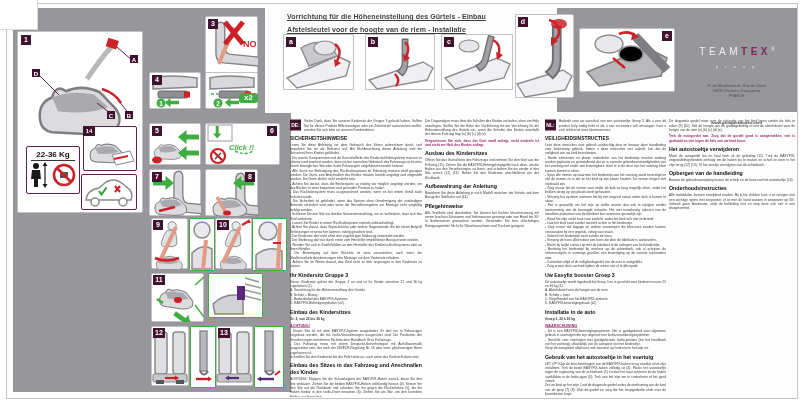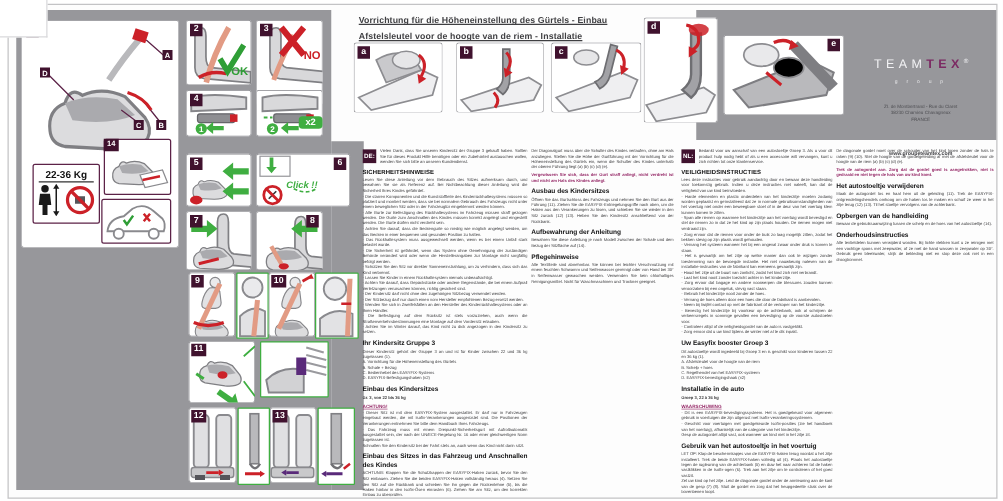--- a/index.html
+++ b/index.html
@@ -79,21 +79,21 @@
       </g>
   </defs>
 </svg>
 
 <div class="sheet">
 
   <div class="ab gray" style="left:6px;top:4px;width:252px;height:384px"></div>
   <div class="ab gray" style="left:258px;top:109px;width:26px;height:279px"></div>
   <div class="ab gray" style="left:550px;top:4px;width:240px;height:104px"></div>
 
-  <div class="pbox" style="left:10px;top:12px;width:126px;height:182px">
+  <div class="pbox" style="left:10px;top:27px;width:126px;height:182px">
     <div class="numlab" style="left:4px;top:4px">1</div>
     <svg class="ill" width="126" height="182" viewBox="0 0 126 182">
       <path d="M70 48 Q82 30 94 16" stroke="#b9b9bc" stroke-width="5" fill="none"></path>
       <rect x="90" y="8" width="11" height="9" fill="#cc2128" transform="rotate(18 95 12)"></rect>
       <use href="#g-booster" transform="translate(13 34) scale(1.0,1.05)"></use>
       <path d="M117 31 L100 16 M22 44 L42 64 M96 84 L80 72 M113 84 L97 64" stroke="#5c2247" stroke-width="1"></path>
       <rect x="113" y="24" width="8" height="8" fill="#40122e"></rect>
         <text x="117" y="30.5" text-anchor="middle" font-size="6" font-weight="bold" fill="#fff">A</text>
       <rect x="15" y="38" width="8" height="8" fill="#40122e"></rect>
         <text x="19" y="44.5" text-anchor="middle" font-size="6" font-weight="bold" fill="#fff">D</text>
@@ -131,30 +131,20 @@
       <svg width="54" height="34" viewBox="0 0 54 34">
         <path d="M4 25 Q5 15 17 13 L24 7 Q33 2 41 9 L48 15 Q51 19 49 25 Z" fill="#fff" stroke="#8a8a8e" stroke-width="1.5"></path>
         <circle cx="13" cy="27" r="4" fill="#fff" stroke="#8a8a8e" stroke-width="1.5"></circle>
         <circle cx="41" cy="27" r="4" fill="#fff" stroke="#8a8a8e" stroke-width="1.5"></circle>
         <path d="M17 16 l2.5 3.5 l5 -7" stroke="#2f9e36" stroke-width="2" fill="none"></path>
         <path d="M33 11 l5 6 M38 11 l-5 6" stroke="#cc2128" stroke-width="2"></path>
       </svg>
     </div>
   </div>
 
-  <div class="pbox" style="left:142px;top:12px;width:52px;height:52px">
-    <div class="numlab" style="left:3px;top:3px">2</div>
-    <svg class="ill" width="52" height="52" viewBox="0 0 52 52">
-      <use href="#g-bench" transform="translate(2 4) scale(0.55)"></use>
-      <path d="M16 50 C20 34 26 20 34 6" stroke="#e29b84" stroke-width="4.5" fill="none"></path>
-      <path d="M10 46 Q20 40 32 43" stroke="#cc2128" stroke-width="2.6" fill="none"></path>
-      <path d="M27 31 L33 41 L46 20" stroke="#2f9e36" stroke-width="4.5" fill="none"></path>
-      <text x="36" y="44" font-size="9" font-weight="bold" fill="#2f9e36">OK</text>
-    </svg>
-  </div>
   <div class="pbox" style="left:198px;top:12px;width:53px;height:68px">
     <div class="numlab" style="left:3px;top:3px">3</div>
     <svg class="ill" width="53" height="52" viewBox="0 0 53 52">
       <use href="#g-bench" transform="translate(6 4) scale(0.55)"></use>
       <path d="M14 48 C18 36 24 24 30 12" stroke="#e29b84" stroke-width="4" fill="none"></path>
       <path d="M20 6 L38 28 M38 6 L20 28" stroke="#cc2128" stroke-width="5"></path>
       <text x="38" y="31" font-size="9" font-weight="bold" fill="#cc2128">NO</text>
     </svg>
   </div>
 

